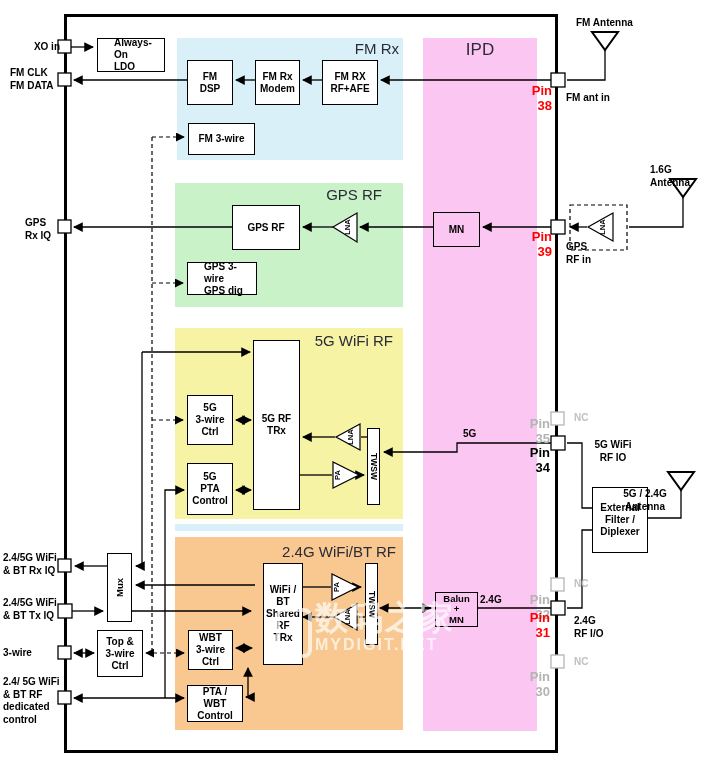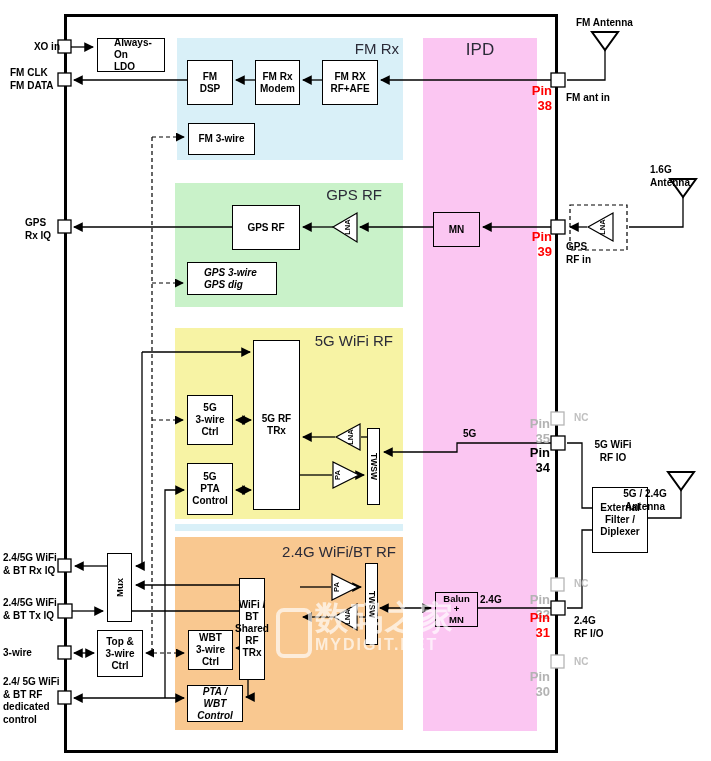--- a/index.html
+++ b/index.html
@@ -162,49 +162,49 @@
   <div class="blk left" style="left:97px;top:38px;width:68px;height:34px;">Always-On
 LDO</div>
   <div class="blk" style="left:187px;top:60px;width:46px;height:45px;">FM
 DSP</div>
   <div class="blk" style="left:255px;top:60px;width:45px;height:45px;">FM Rx
 Modem</div>
   <div class="blk" style="left:322px;top:60px;width:56px;height:45px;">FM RX
 RF+AFE</div>
   <div class="blk" style="left:188px;top:123px;width:67px;height:32px;">FM 3-wire</div>
   <div class="blk" style="left:232px;top:205px;width:68px;height:45px;">GPS RF</div>
-  <div class="blk left" style="left:187px;top:262px;width:90px;height:33px;font-style:italic;">GPS 3-wire
+  <div class="blk left" style="left:187px;top:262px;width:70px;height:33px;">GPS 3-wire
 GPS dig</div>
   <div class="blk" style="left:433px;top:212px;width:47px;height:35px;background:#fbc6f2;">MN</div>
   <div class="blk" style="left:187px;top:395px;width:46px;height:50px;">5G
 3-wire
 Ctrl</div>
   <div class="blk" style="left:253px;top:340px;width:47px;height:170px;">5G RF
 TRx</div>
   <div class="blk" style="left:187px;top:463px;width:46px;height:52px;">5G
 PTA
 Control</div>
   <div class="blk vblk" style="left:367px;top:428px;width:13px;height:77px;">
     <span class="vtext-down">TWSW</span>
   </div>
   <div class="blk vblk" style="left:365px;top:563px;width:13px;height:82px;">
     <span class="vtext-down">TWSW</span>
   </div>
   <div class="blk" style="left:107px;top:553px;width:25px;height:69px;font-size:9.5px;">
     <span class="vtext-up">Mux</span>
   </div>
-  <div class="blk" style="left:239px;top:563px;width:26px;height:102px;margin-top:15px;">WiFi /
+  <div class="blk" style="left:263px;top:563px;width:40px;height:102px;">WiFi /
 BT
 Shared
 RF
 TRx</div>
   <div class="blk" style="left:188px;top:630px;width:45px;height:40px;">WBT
 3-wire
 Ctrl</div>
-  <div class="blk" style="left:187px;top:685px;width:56px;height:37px;font-style:italic;">PTA /
+  <div class="blk" style="left:187px;top:685px;width:56px;height:37px;">PTA /
 WBT
 Control</div>
   <div class="blk" style="left:97px;top:630px;width:46px;height:47px;">Top &amp;
 3-wire
 Ctrl</div>
   <div class="blk" style="left:435px;top:592px;width:43px;height:35px;font-size:9.5px;line-height:1.1;background:#fbc6f2;">Balun
 +
 MN</div>
   <div class="blk" style="left:592px;top:487px;width:56px;height:66px;">External
 Filter /

